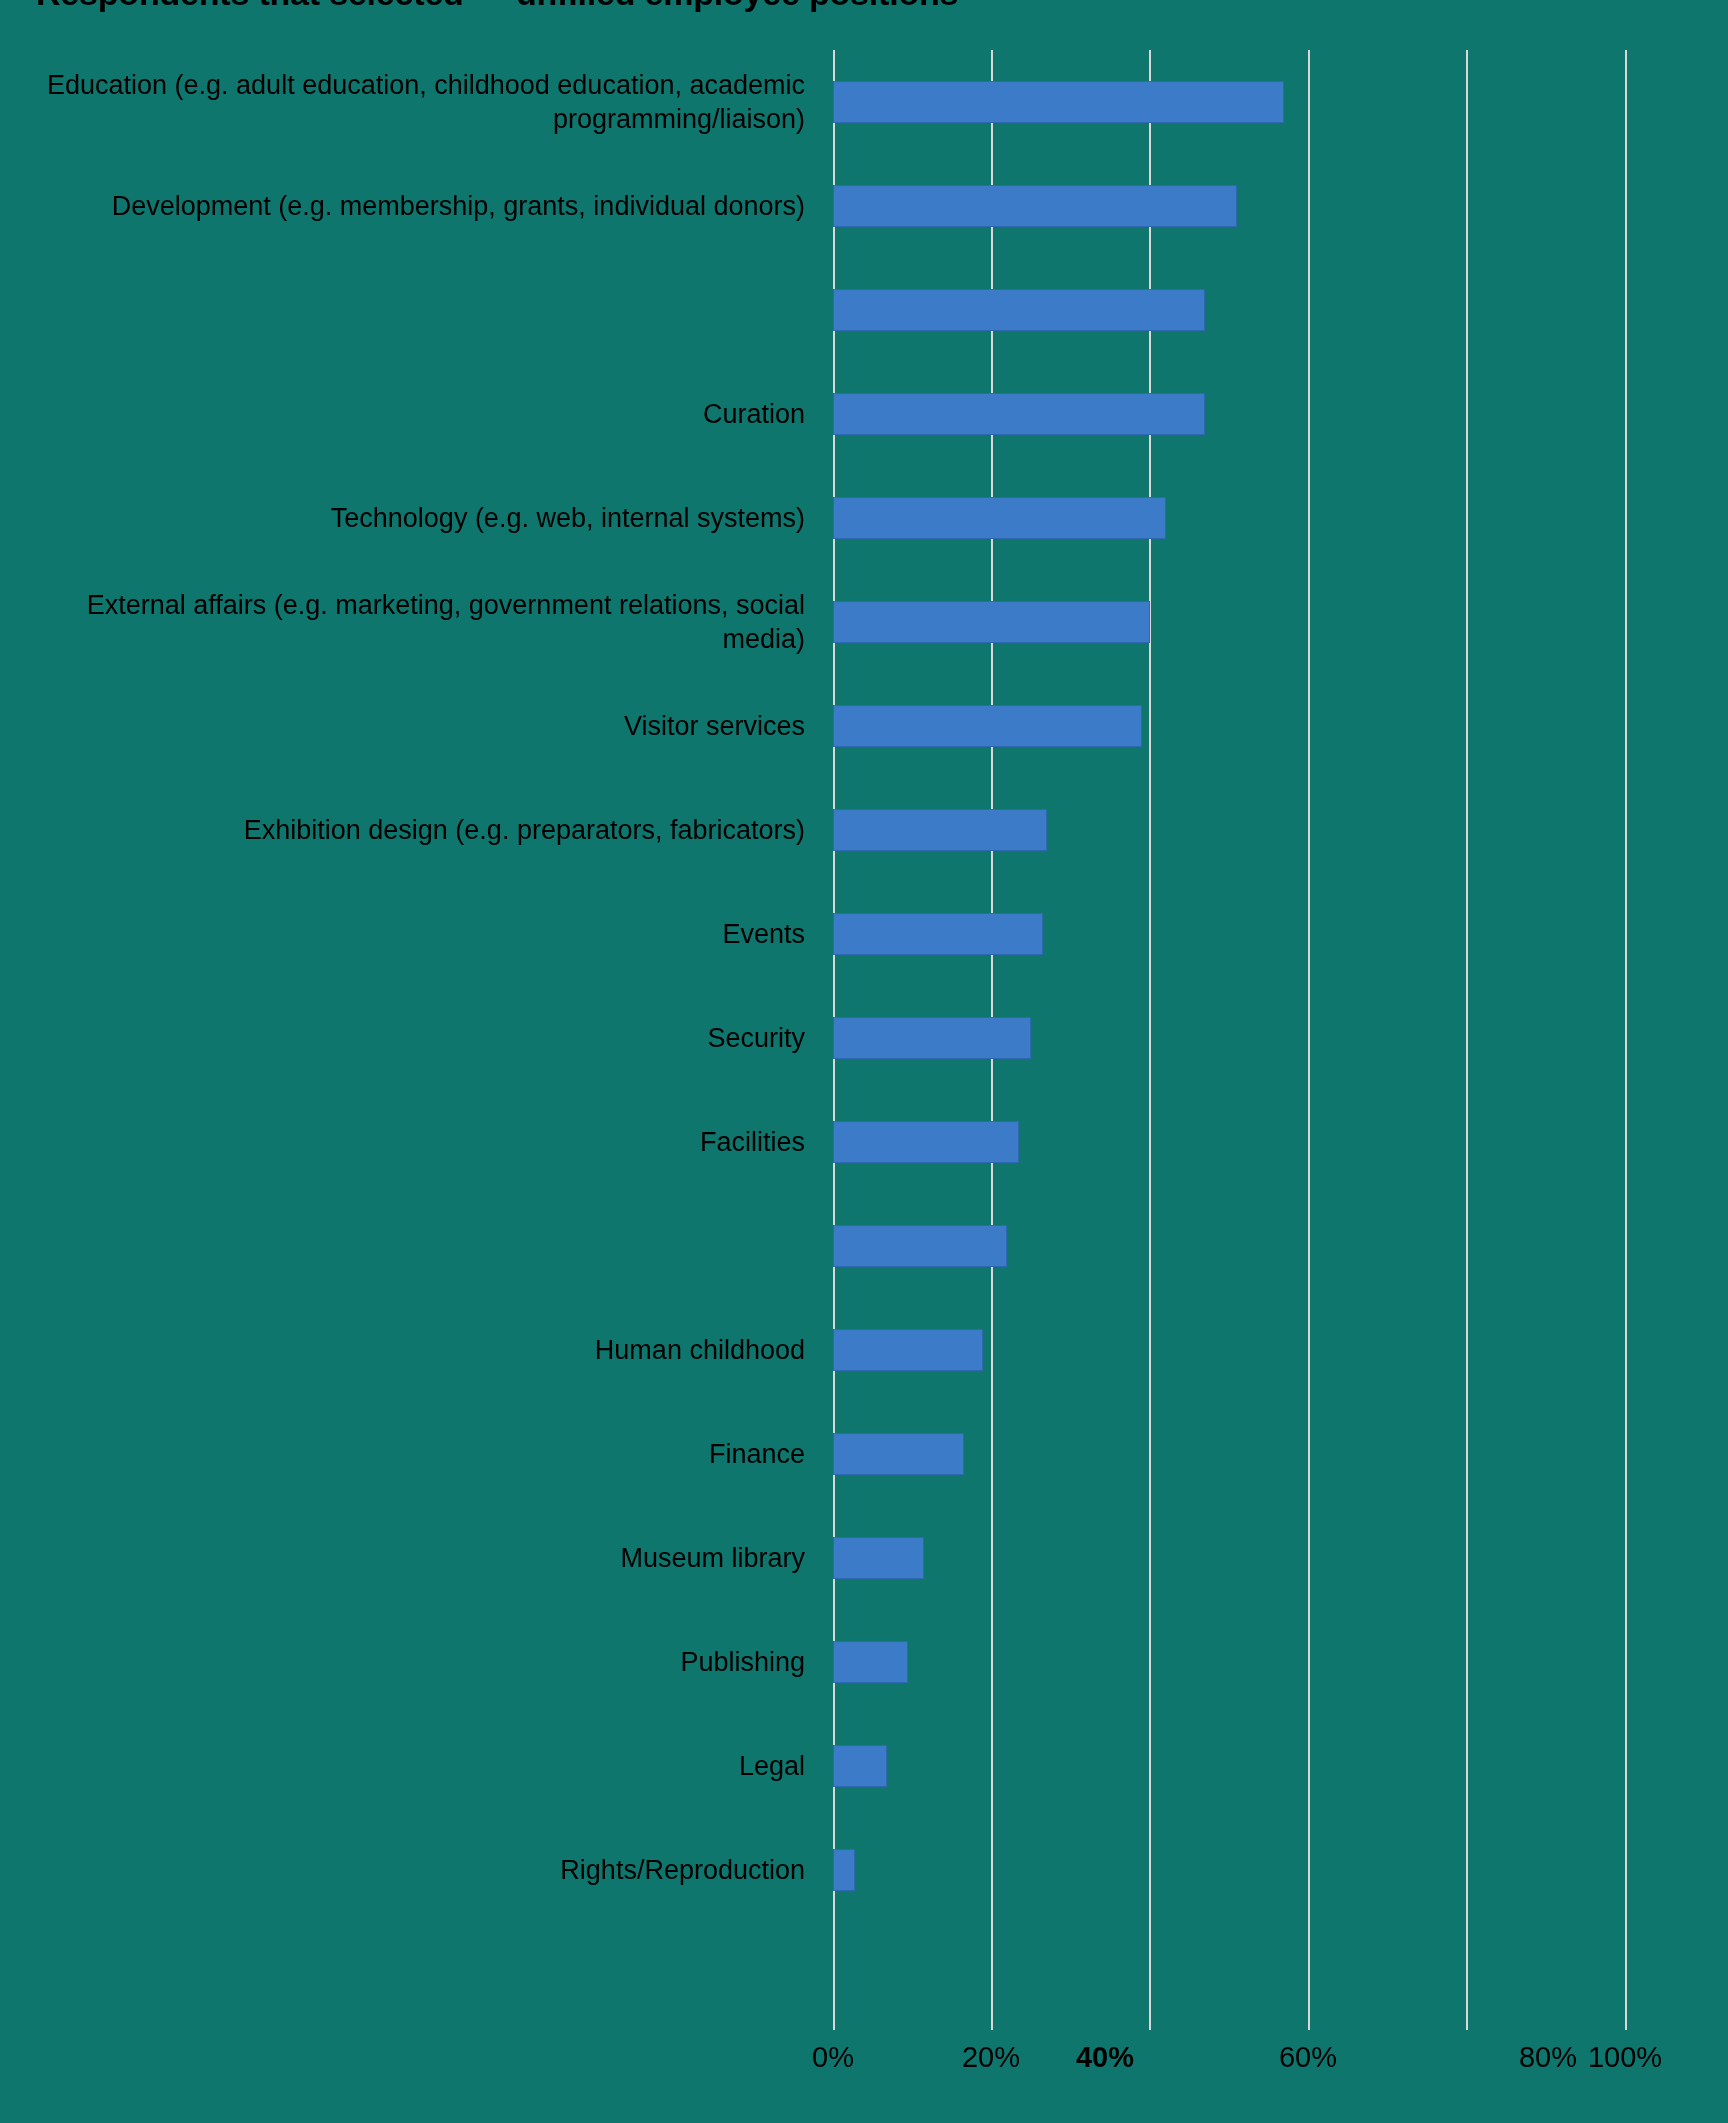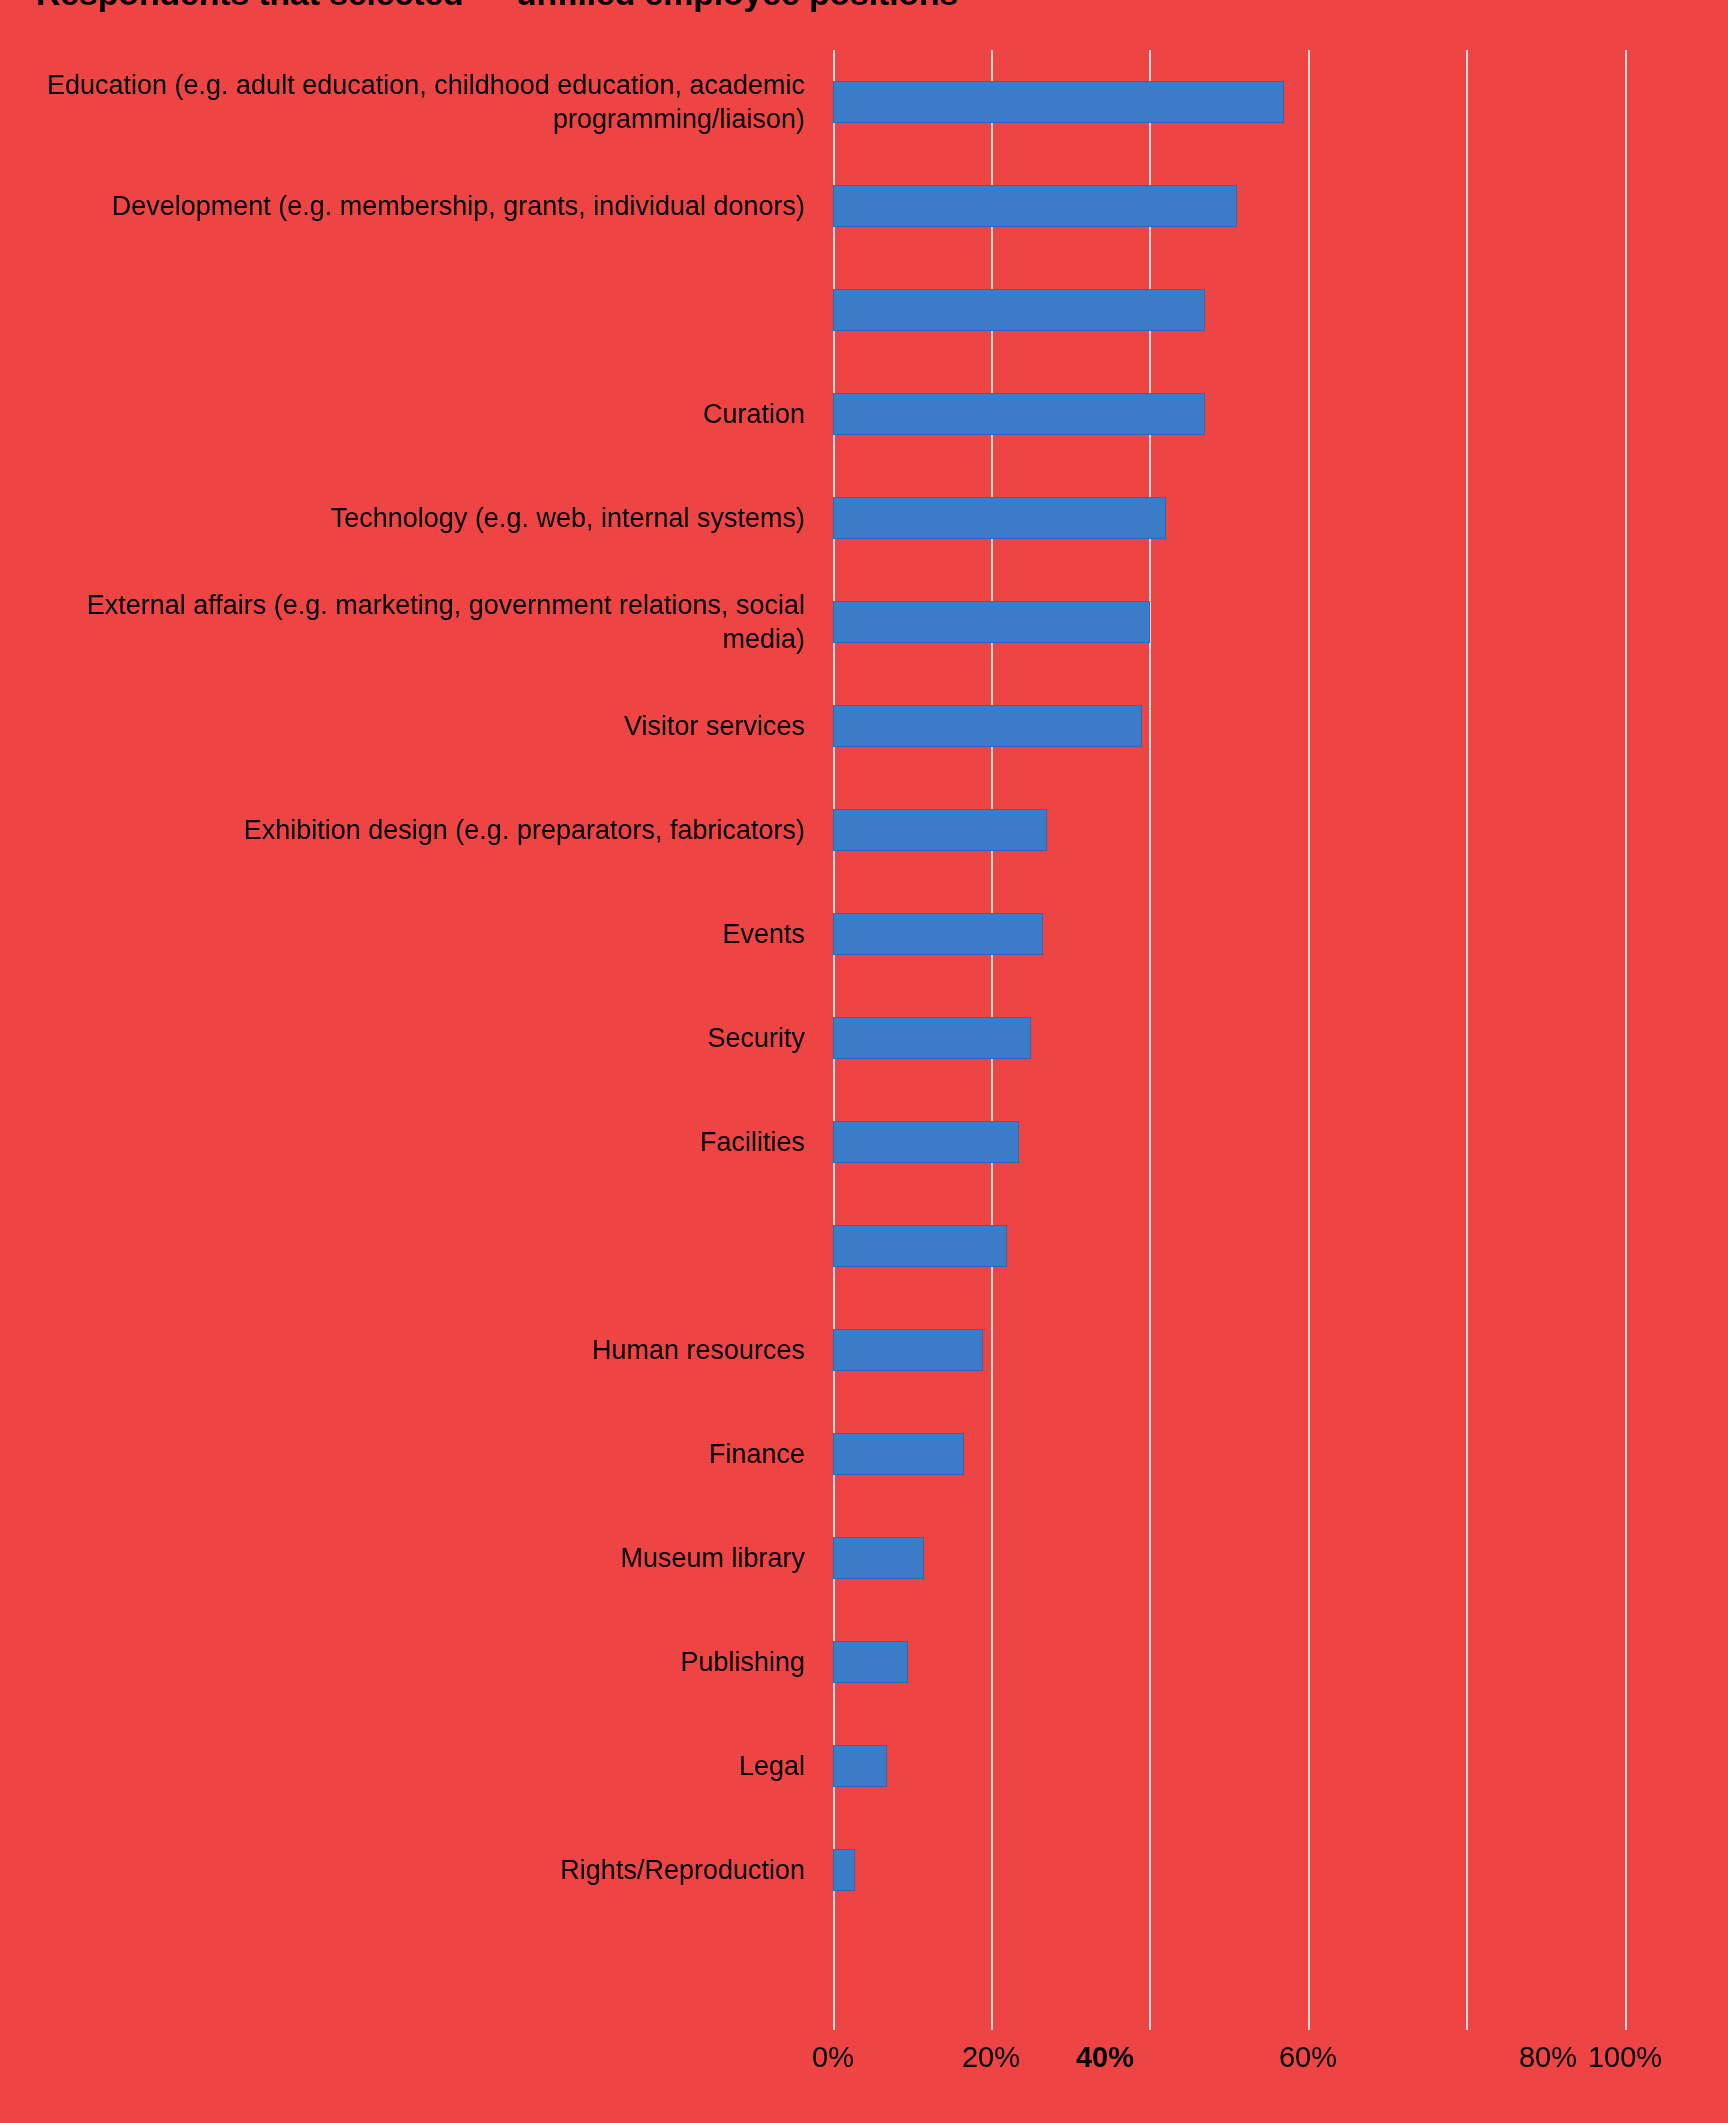--- a/index.html
+++ b/index.html
@@ -8,21 +8,21 @@
     background: #ffffff;
   }
   body {
     font-family: "Liberation Sans", sans-serif;
     color: #000000;
   }
   #page {
     position: relative;
     width: 1728px;
     height: 2123px;
-    background: #ef4444;
+    background: #0f766e;
     overflow: hidden;
   }
 
   
   .chart-title {
     position: absolute;
     left: 36px;
     top: -27px;
     width: 1125px;
     font-size: 34px;
@@ -196,21 +196,21 @@
           <div class="bar-track">
             <div class="bar" style="width: 186px; background: rgb(60, 123, 200); border-color: rgb(47, 104, 176);"></div>
           </div>
         </div>
         <div class="row">
           <div class="bar-track">
             <div class="bar" style="width: 174px; background: rgb(60, 123, 200); border-color: rgb(47, 104, 176);"></div>
           </div>
         </div>
         <div class="row">
-          <div class="cat-label">Human resources</div>
+          <div class="cat-label">Human childhood</div>
           <div class="bar-track">
             <div class="bar" style="width: 150px; background: rgb(60, 123, 200); border-color: rgb(47, 104, 176);"></div>
           </div>
         </div>
         <div class="row">
           <div class="cat-label">Finance</div>
           <div class="bar-track">
             <div class="bar" style="width: 131px; background: rgb(60, 123, 200); border-color: rgb(47, 104, 176);"></div>
           </div>
         </div>

